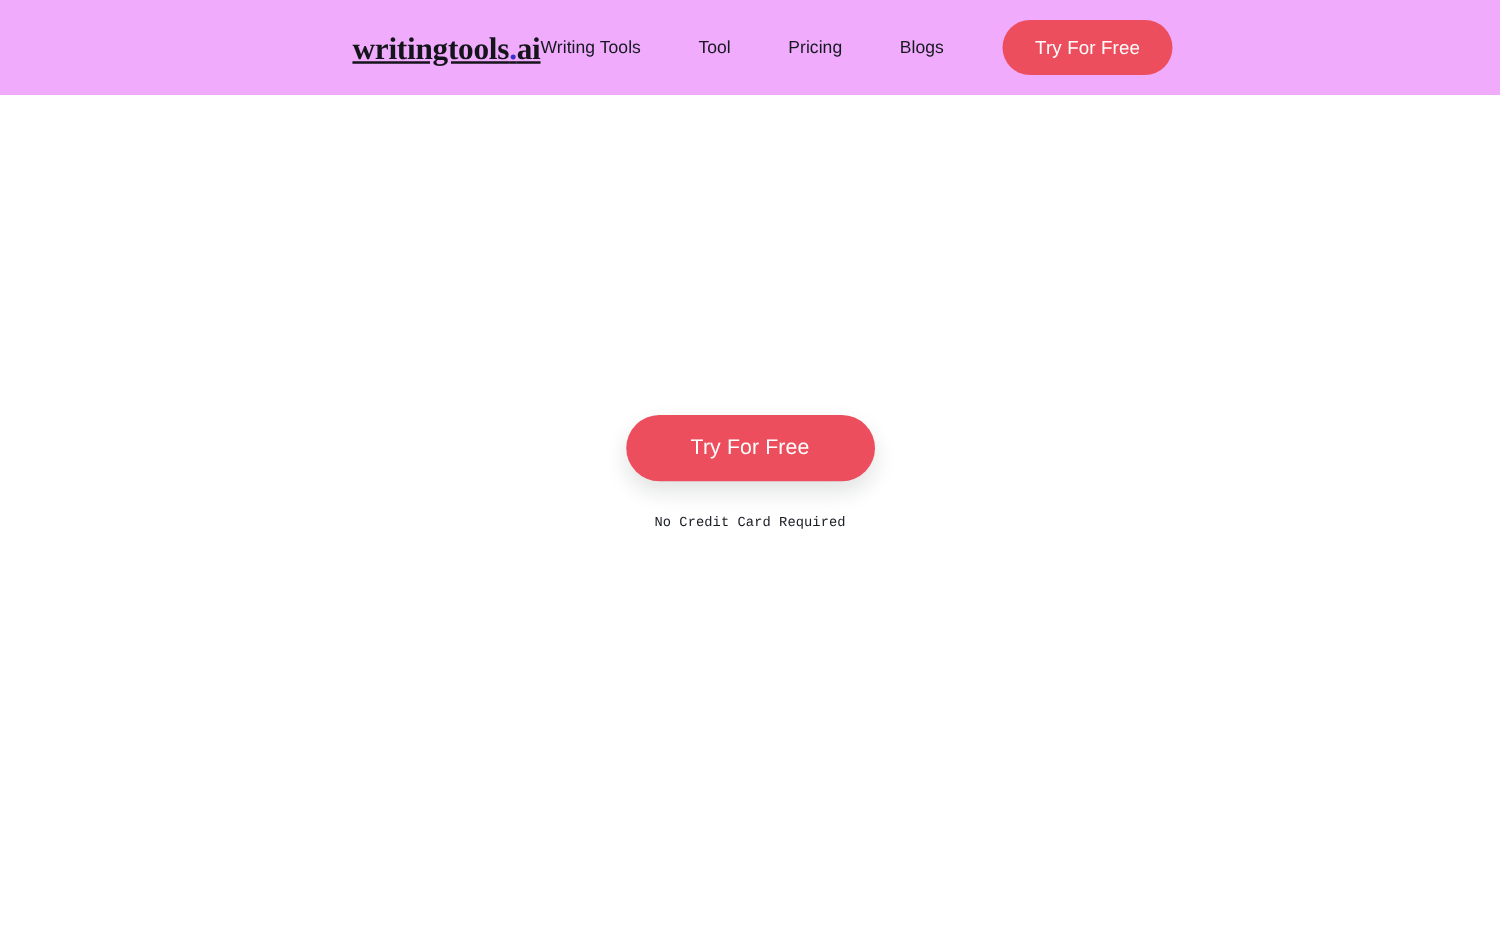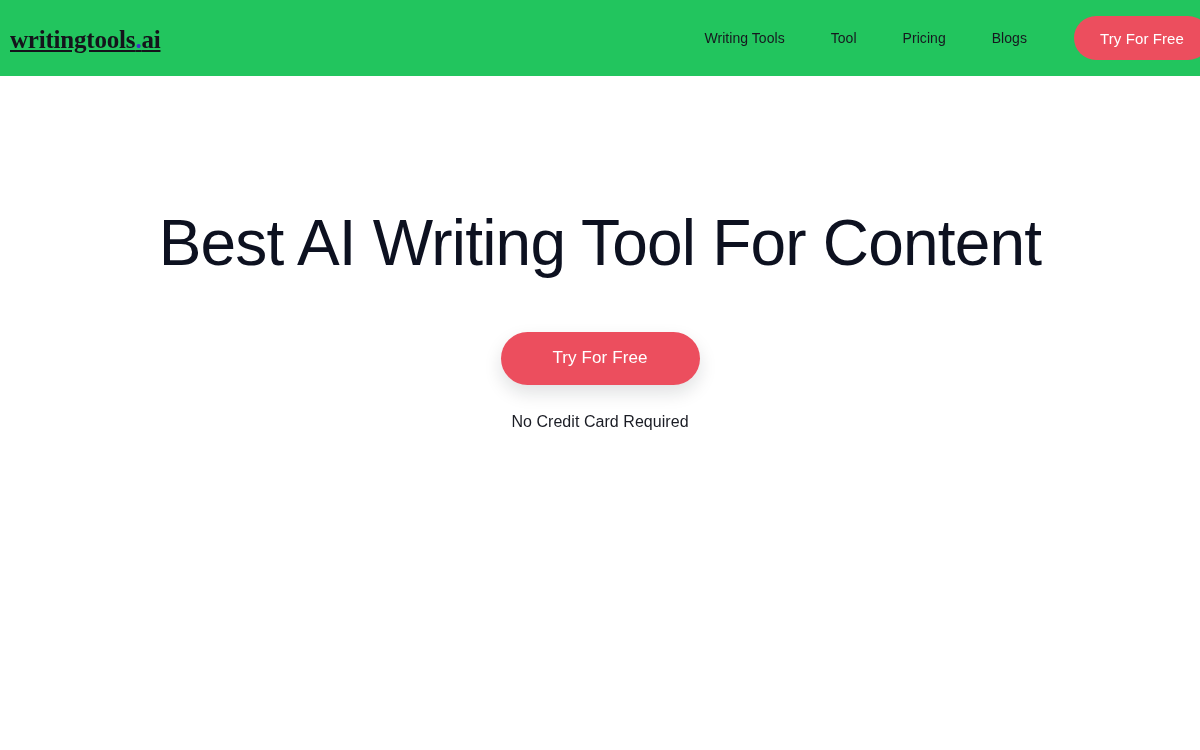--- a/index.html
+++ b/index.html
@@ -16,23 +16,23 @@
     -webkit-font-smoothing: antialiased;
   }
 
   
   .site-header {
     position: relative;
     width: 1200px;
     height: 76px;
     display: flex;
     align-items: center;
-    justify-content: space-between;
+    justify-content: center;
     padding: 0 0 0 10px;
-    background: #22c55e;
+    background: #f0abfc;
   }
 
   .brand {
     font-family: "Liberation Serif", "DejaVu Serif", serif;
     font-weight: bold;
     font-size: 25px;
     letter-spacing: -0.2px;
     color: #14141b;
     white-space: nowrap;
     line-height: 1;
@@ -123,22 +123,22 @@
     height: 53px;
     width: 199px;
     font-size: 17px;
     font-weight: 400;
     letter-spacing: 0.1px;
     box-shadow: 0 8px 18px rgba(17, 20, 30, 0.13);
   }
 
   .cta-note {
     margin-top: 28px;
-    font-family: Liberation Sans, sans-serif;
-    font-size: 16px;
+    font-family: Liberation Mono, monospace;
+    font-size: 11px;
     font-weight: 400;
     letter-spacing: 0.05px;
     color: #1a1c24;
   }
 </style>
 </head>
 <body>
 
 <header class="site-header">
 
@@ -151,21 +151,21 @@
     <span class="nav-item"><a class="nav-link" href="#">Blogs</a></span>
 
     <button class="btn-pill btn-nav-cta">Try For Free</button>
   </nav>
 
 </header>
 
 <main class="hero">
 
   <h1 class="hero-title">
-    <span>Best AI Writing Tool For Content</span><br>
+    <br>
   </h1>
 
 
   <div class="cta-wrap">
     <button class="btn-pill btn-hero-cta">Try For Free</button>
     <div class="cta-note">No Credit Card Required</div>
   </div>
 
 </main>
 

